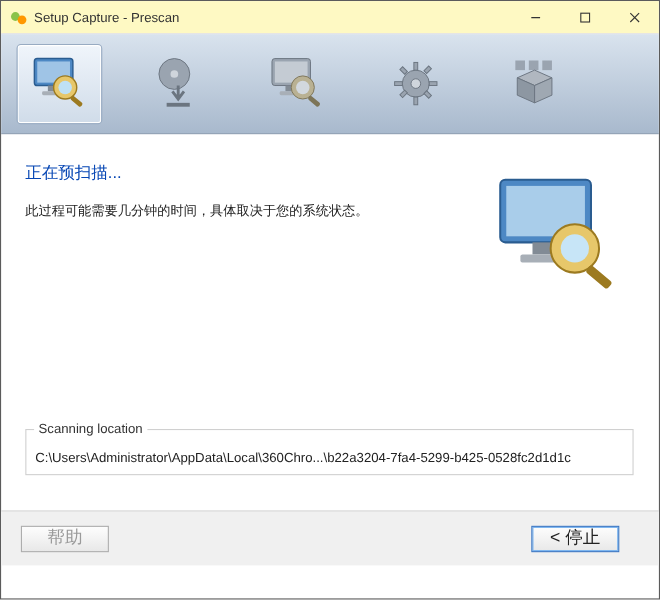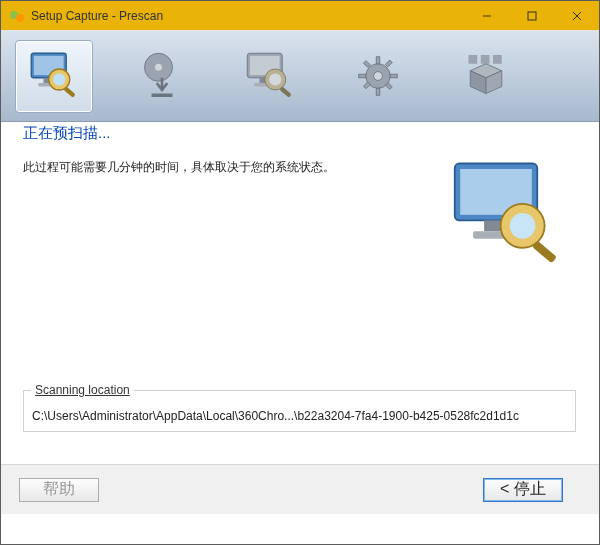--- a/index.html
+++ b/index.html
@@ -8,21 +8,21 @@
     font-family: "Microsoft YaHei", "Segoe UI", Tahoma, sans-serif;
     font-size: 12px;
     background: #fff;
     width: 600px;
     height: 545px;
     overflow: hidden;
     border: 1px solid #5b5b5b;
   }
   .titlebar {
     height: 30px;
-    background: #eab308;
+    background: #fef9c3;
     display: flex;
     align-items: center;
     border-bottom: 1px solid #e5e5e5;
   }
   .titlebar-icon {
     width: 16px; height: 16px;
     margin: 0 6px 0 8px;
     position: relative;
   }
   .titlebar-icon::before {
@@ -64,21 +64,21 @@
     border-radius: 4px;
   }
   .step.active {
     background: linear-gradient(#f0f5fb, #d0dce9);
     border: 1px solid #98abc2;
     box-shadow: inset 0 0 0 1px #fff;
   }
   .step svg { width: 56px; height: 56px; display: block; }
 
   .content {
-    padding: 2px 22px 0 22px;
+    padding: 26px 22px 0 22px;
     position: relative;
     height: 342px;
   }
   .heading {
     color: #0646b4;
     font-size: 15px;
     margin: 0 0 16px 0;
   }
   .desc {
     color: #222;
@@ -100,21 +100,20 @@
     border: 1px solid #d0d0d0;
     padding: 18px 8px 8px 8px;
   }
   .group-title {
     position: absolute;
     top: -8px; left: 7px;
     background: #fff;
     padding: 0 4px;
     font-size: 12px;
     color: #333;
-    text-decoration: underline;
   }
   .group-path {
     font-size: 12px;
     color: #222;
     white-space: nowrap;
     overflow: hidden;
   }
 
   .footer {
     height: 50px;
@@ -242,21 +241,21 @@
       <rect x="40" y="68" width="26" height="12" fill="#828b95"></rect>
       <rect x="28" y="80" width="50" height="8" rx="2" fill="#a8afb7"></rect>
       <circle cx="82" cy="74" r="24" fill="#e7c76a" stroke="#9c7a20" stroke-width="2"></circle>
       <circle cx="82" cy="74" r="14" fill="#c7e5f7"></circle>
       <rect x="98" y="90" width="28" height="9" rx="3" transform="rotate(40 98 90)" fill="#9c7a20"></rect>
     </svg>
   </div>
 
   <div class="group">
     <div class="group-title">Scanning location</div>
-    <div class="group-path">C:\Users\Administrator\AppData\Local\360Chro...\b22a3204-7fa4-1900-b425-0528fc2d1d1c</div>
+    <div class="group-path">C:\Users\Administrator\AppData\Local\360Chro...\b22a3204-7fa4-5299-b425-0528fc2d1d1c</div>
   </div>
 </div>
 
 <div class="footer">
   <div class="btn disabled">帮助</div>
   <div class="spacer"></div>
   <div class="btn default">&lt; 停止</div>
   <div class="gap"></div>
 </div>
 

